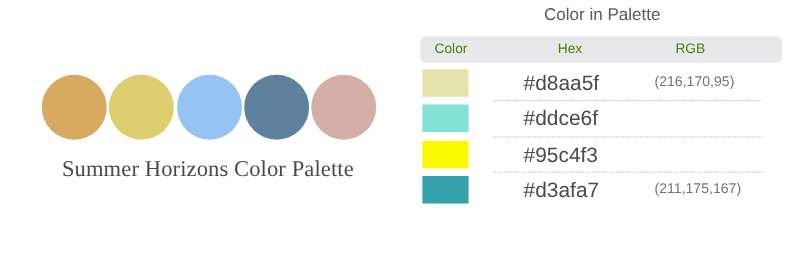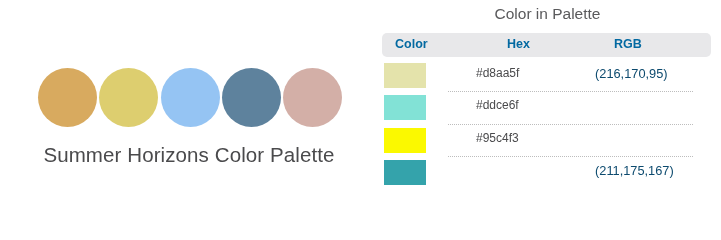--- a/index.html
+++ b/index.html
@@ -20,20 +20,21 @@
     width: 721px;
     height: 226px;
   }
 
   
   #palette-panel {
     position: absolute;
     left: 0; top: 0;
     width: 378px;
     height: 226px;
+    font-family: Liberation Serif, serif;
   }
   #swatch-circle-row {
     position: absolute;
     left: 38px;
     top: 68px;
     width: 304px;
     height: 59px;
     display: flex;
     justify-content: space-between;
     align-items: center;
@@ -79,23 +80,22 @@
     top: 33px;
     width: 329px;
     height: 24px;
     background: #e8e8ea;
     border-radius: 5px;
   }
   .th {
     position: absolute;
     top: 4px;
     font-size: 12.5px;
-    color: #0369a1;
+    color: #4d7c0f;
     white-space: nowrap;
-    font-weight: bold;
   }
   #th-color  { left: 13px; }
   #th-hex    { left: 101px; margin-left: 24px; }
   #th-rgb    { left: 232px; }
 
   #table-body {
     position: absolute;
     left: 0;
     top: 59px;
     width: 343px;
@@ -117,30 +117,30 @@
     position: absolute;
     left: 8px;
     top: 4px;
     width: 42px;
     height: 25px;
   }
   .cell-hex {
     position: absolute;
     left: 100px;
     top: 7px;
-    font-size: 12px;
+    font-size: 19px;
     color: #4a4a4c;
     white-space: nowrap;
   }
   .cell-rgb {
     position: absolute;
     left: 219px;
     top: 7px;
     font-size: 12.8px;
-    color: #0c4a6e;
+    color: #737373;
     white-space: nowrap;
   }
 </style>
 </head>
 <body>
 
 <div id="root">
 
   <div id="palette-panel">
     <div id="swatch-circle-row">
@@ -174,18 +174,19 @@
           <span class="cell-hex">#ddce6f</span>
         </div>
         <div class="table-row">
           <div class="row-divider"></div>
           <div class="cell-swatch" style="background: rgb(251, 249, 0);"></div>
           <span class="cell-hex">#95c4f3</span>
         </div>
         <div class="table-row">
           <div class="row-divider"></div>
           <div class="cell-swatch" style="background: rgb(52, 163, 171);"></div>
+          <span class="cell-hex">#d3afa7</span>
           <span class="cell-rgb">(211,175,167)</span>
         </div>
       </div>
   </div>
 
 </div>
 
 </body></html>

